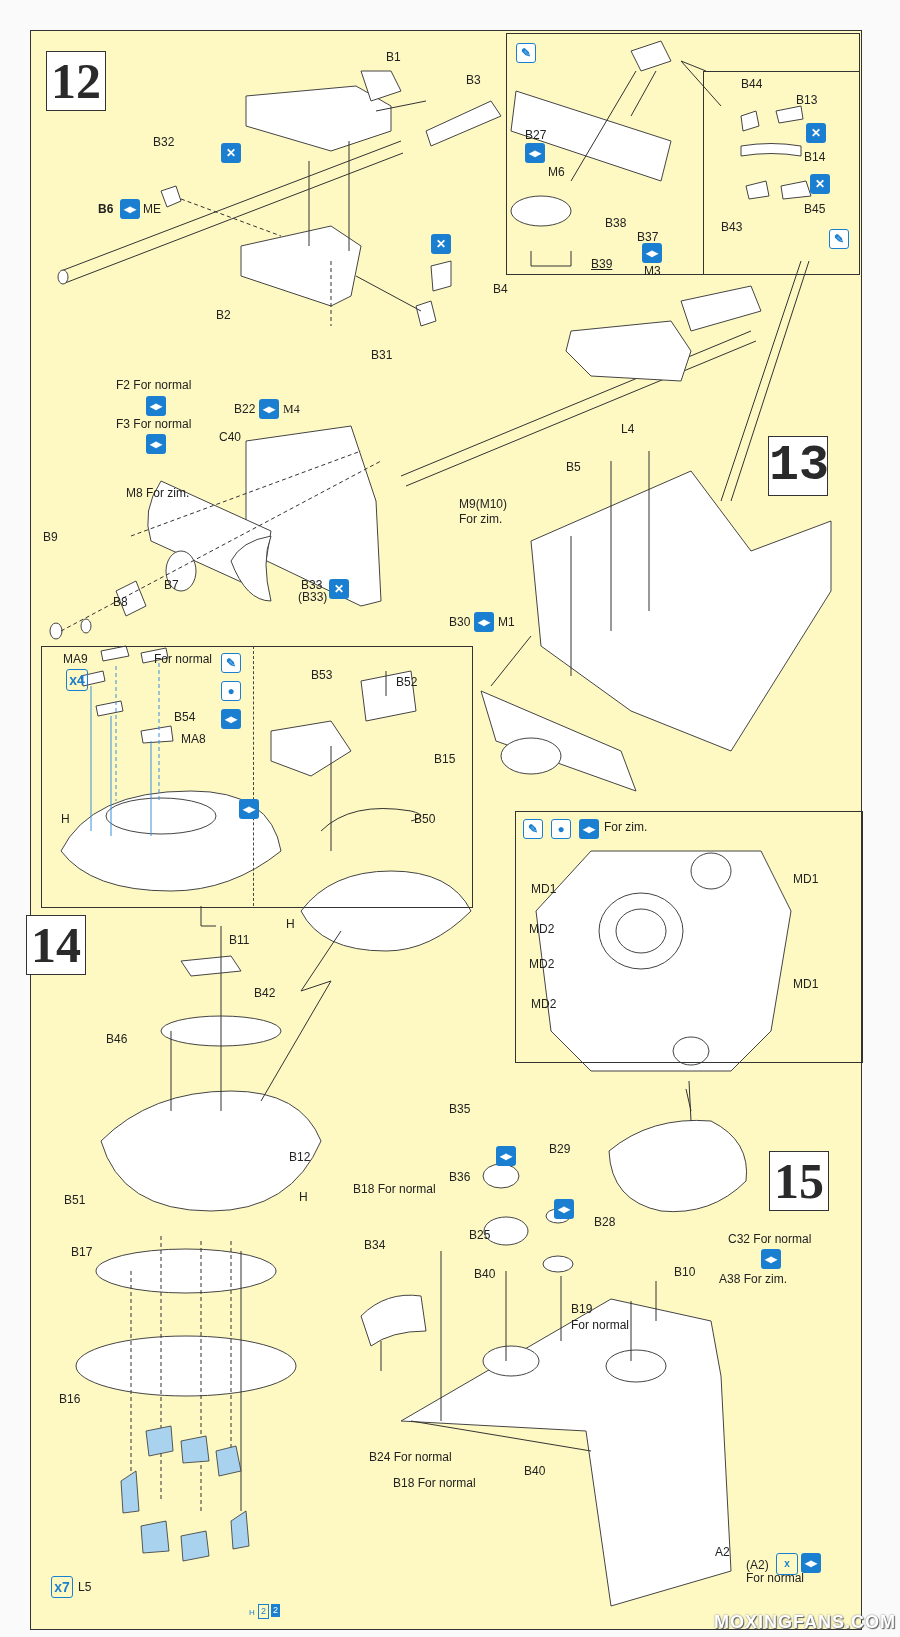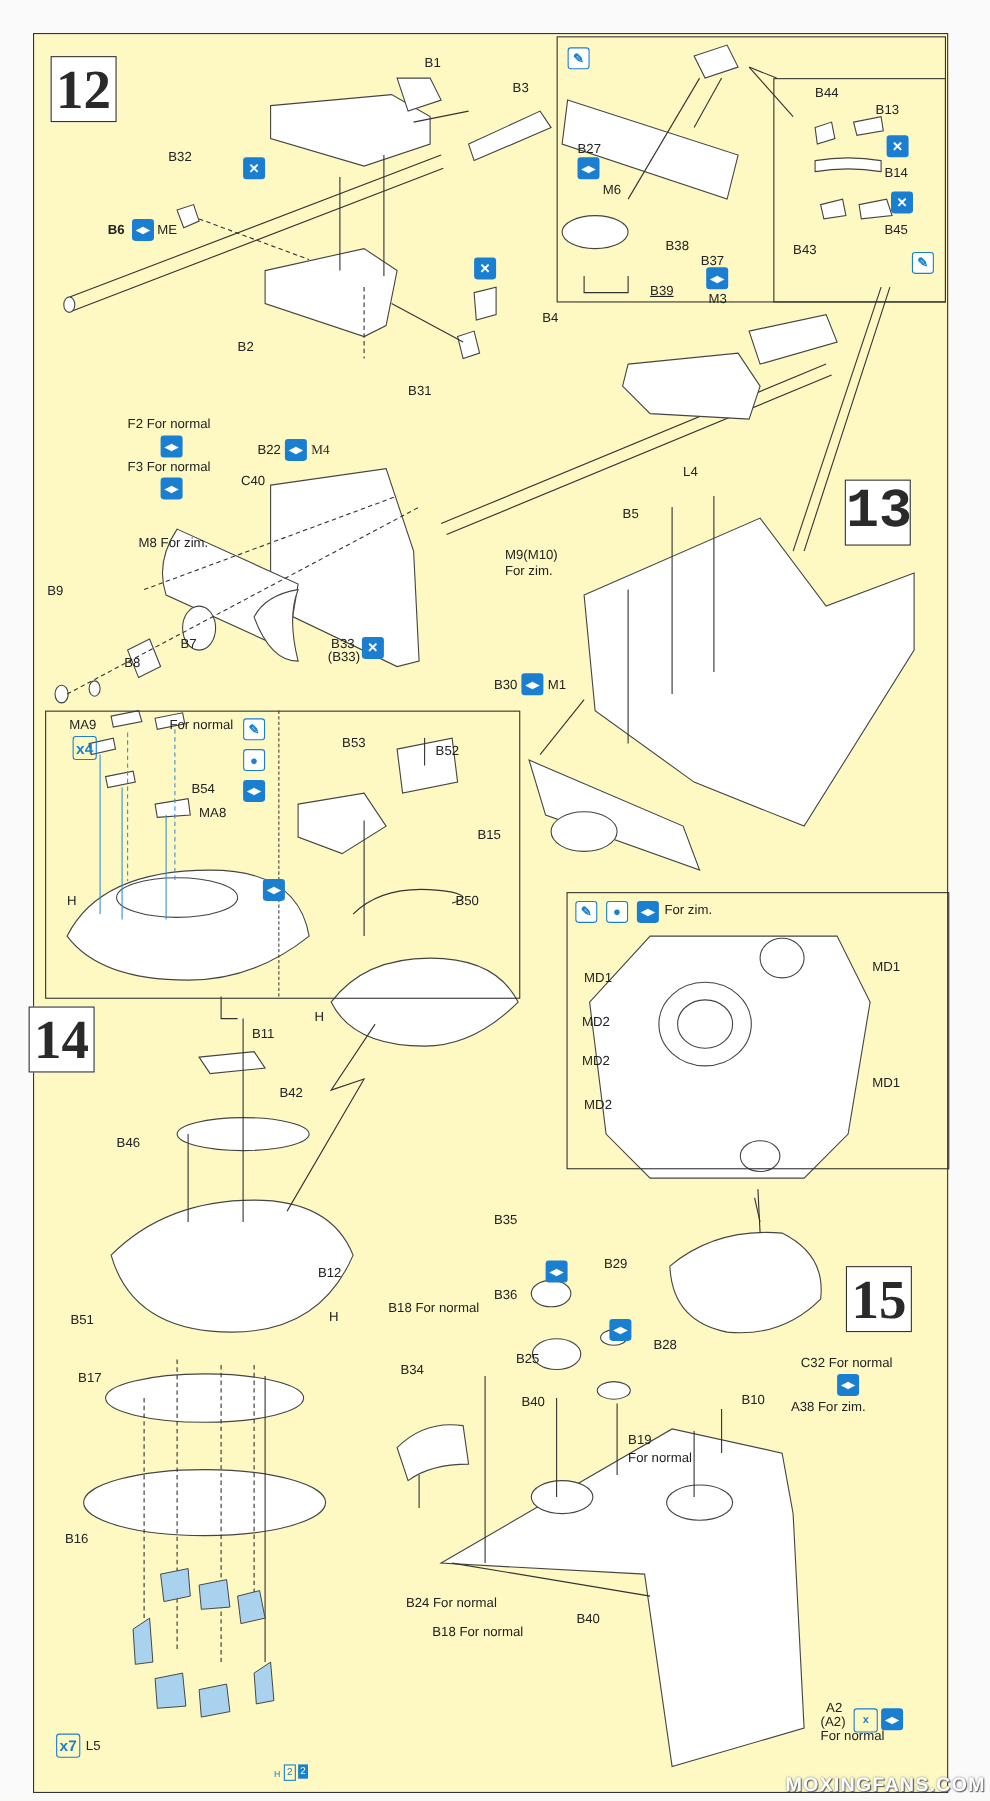--- a/index.html
+++ b/index.html
@@ -284,20 +284,20 @@
   <span class="lbl" style="left:443px;top:1237px;">B40</span>
   <span class="lbl" style="left:540px;top:1272px;">B19</span>
   <span class="lbl" style="left:540px;top:1288px;">For normal</span>
   <span class="lbl" style="left:643px;top:1235px;">B10</span>
   <span class="lbl" style="left:697px;top:1202px;">C32 For normal</span>
   <div class="ico" style="left:730px;top:1218px;">◂▸</div>
   <span class="lbl" style="left:688px;top:1242px;">A38 For zim.</span>
   <span class="lbl" style="left:338px;top:1420px;">B24 For normal</span>
   <span class="lbl" style="left:362px;top:1446px;">B18 For normal</span>
   <span class="lbl" style="left:493px;top:1434px;">B40</span>
-  <span class="lbl" style="left:720px;top:1515px;text-align:center;">A2</span>
+  <span class="lbl" style="left:684px;top:1515px;text-align:center;">A2</span>
   <span class="lbl" style="left:715px;top:1528px;">(A2)</span>
   <span class="lbl" style="left:715px;top:1541px;">For normal</span>
   <div class="mult" style="left:745px;top:1522px;font-size:10px;">x</div>
   <div class="ico" style="left:770px;top:1522px;">◂▸</div>
 </div>
 
 <div class="watermark" style="right:4px;bottom:4px;">MOXINGFANS.COM</div>
 
 </body></html>

